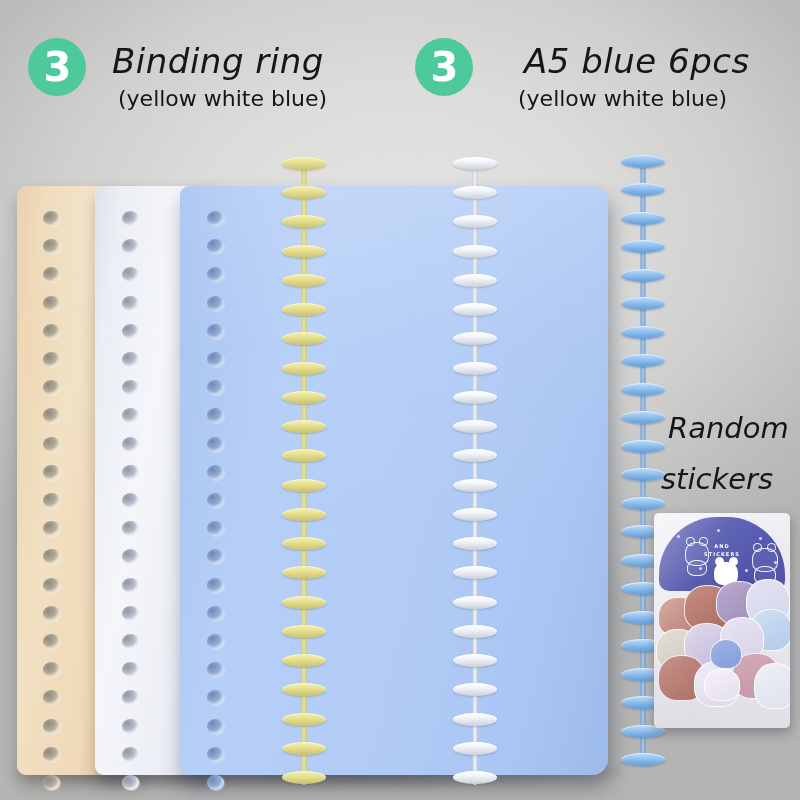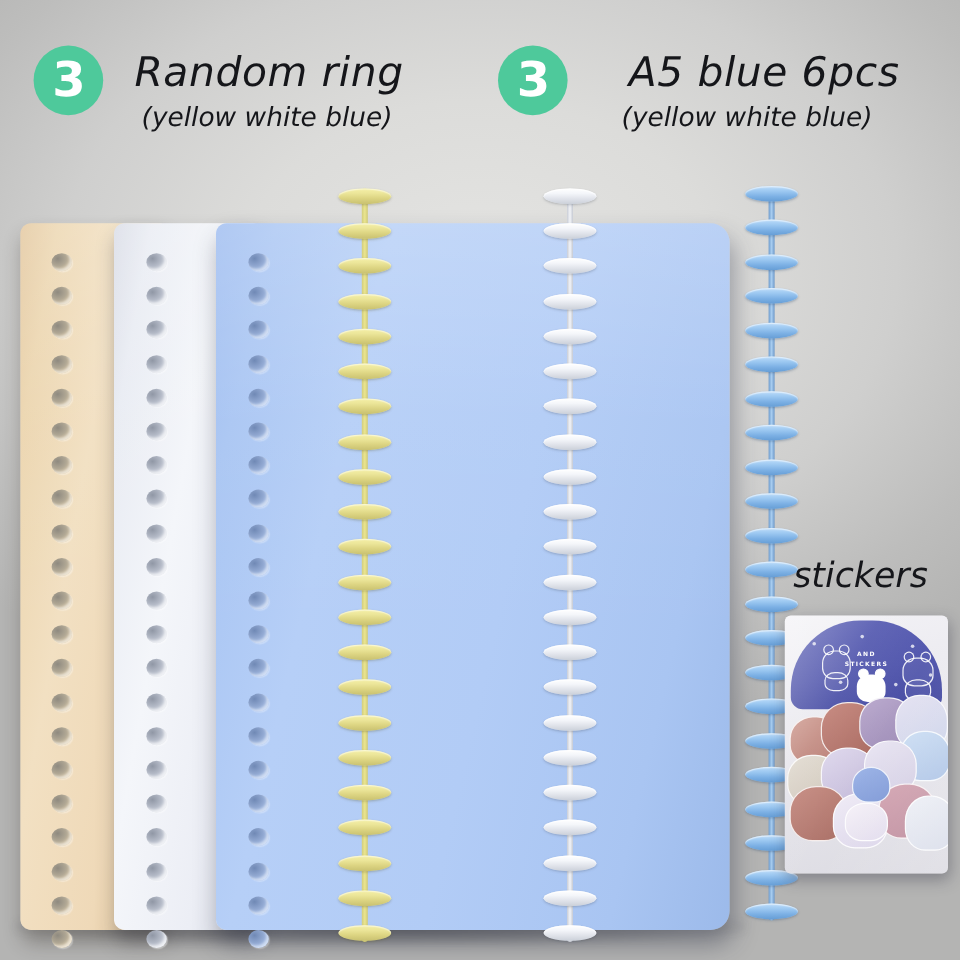--- a/index.html
+++ b/index.html
@@ -39,21 +39,20 @@
     font-size: 34px;
     font-style: italic;
     color: #15161a;
     font-family: "DejaVu Sans", sans-serif;
     white-space: nowrap;
     letter-spacing: 0.5px;
   }
   .hdr-sub {
     position: absolute;
     font-size: 22px;
-    font-style: italic;
     color: #15161a;
     font-family: "DejaVu Sans", sans-serif;
     white-space: nowrap;
   }
 
   
   .cover {
     position: absolute;
     border-radius: 9px 4px 4px 9px;
   }
@@ -215,21 +214,21 @@
   }
 </style>
 </head>
 <body>
 
 <div id="stage">
 
   <div class="badge" style="left:28px; top:38px; background:#4ec99b;">
     <span>3</span>
   </div>
-  <div class="hdr-title" style="left:112px; top:41px;">Random ring</div>
+  <div class="hdr-title" style="left:112px; top:41px;">Binding ring</div>
   <div class="hdr-sub" style="left:118px; top:86px;">(yellow white blue)</div>
 
   <div class="badge" style="left:415px; top:38px; background:#4ec99b;">
     <span>3</span>
   </div>
   <div class="hdr-title" style="left:524px; top:41px;">A5 blue  6pcs</div>
   <div class="hdr-sub" style="left:518px; top:86px;">(yellow white blue)</div>
 
   <div class="ground-shadow"></div>
 
@@ -385,20 +384,21 @@
       <div class="ring" style="top: 398.667px;"></div>
       <div class="ring" style="top: 427.143px;"></div>
       <div class="ring" style="top: 455.619px;"></div>
       <div class="ring" style="top: 484.095px;"></div>
       <div class="ring" style="top: 512.571px;"></div>
       <div class="ring" style="top: 541.048px;"></div>
       <div class="ring" style="top: 569.524px;"></div>
       <div class="ring" style="top: 598px;"></div>
     </div>
 
+  <div class="sticker-label" style="left:668px; top:411px;">Random</div>
   <div class="sticker-label" style="left:661px; top:462px;">stickers</div>
 
   <div id="sticker-pack">
     <div class="pack-arch">
       <div class="pack-arch-txt">
         <span>AND</span><br>
         <span>STICKERS</span>
       </div>
       <div class="pack-dot" style="left:18px; top:18px;"></div>
       <div class="pack-dot" style="left:58px; top:12px;"></div>

